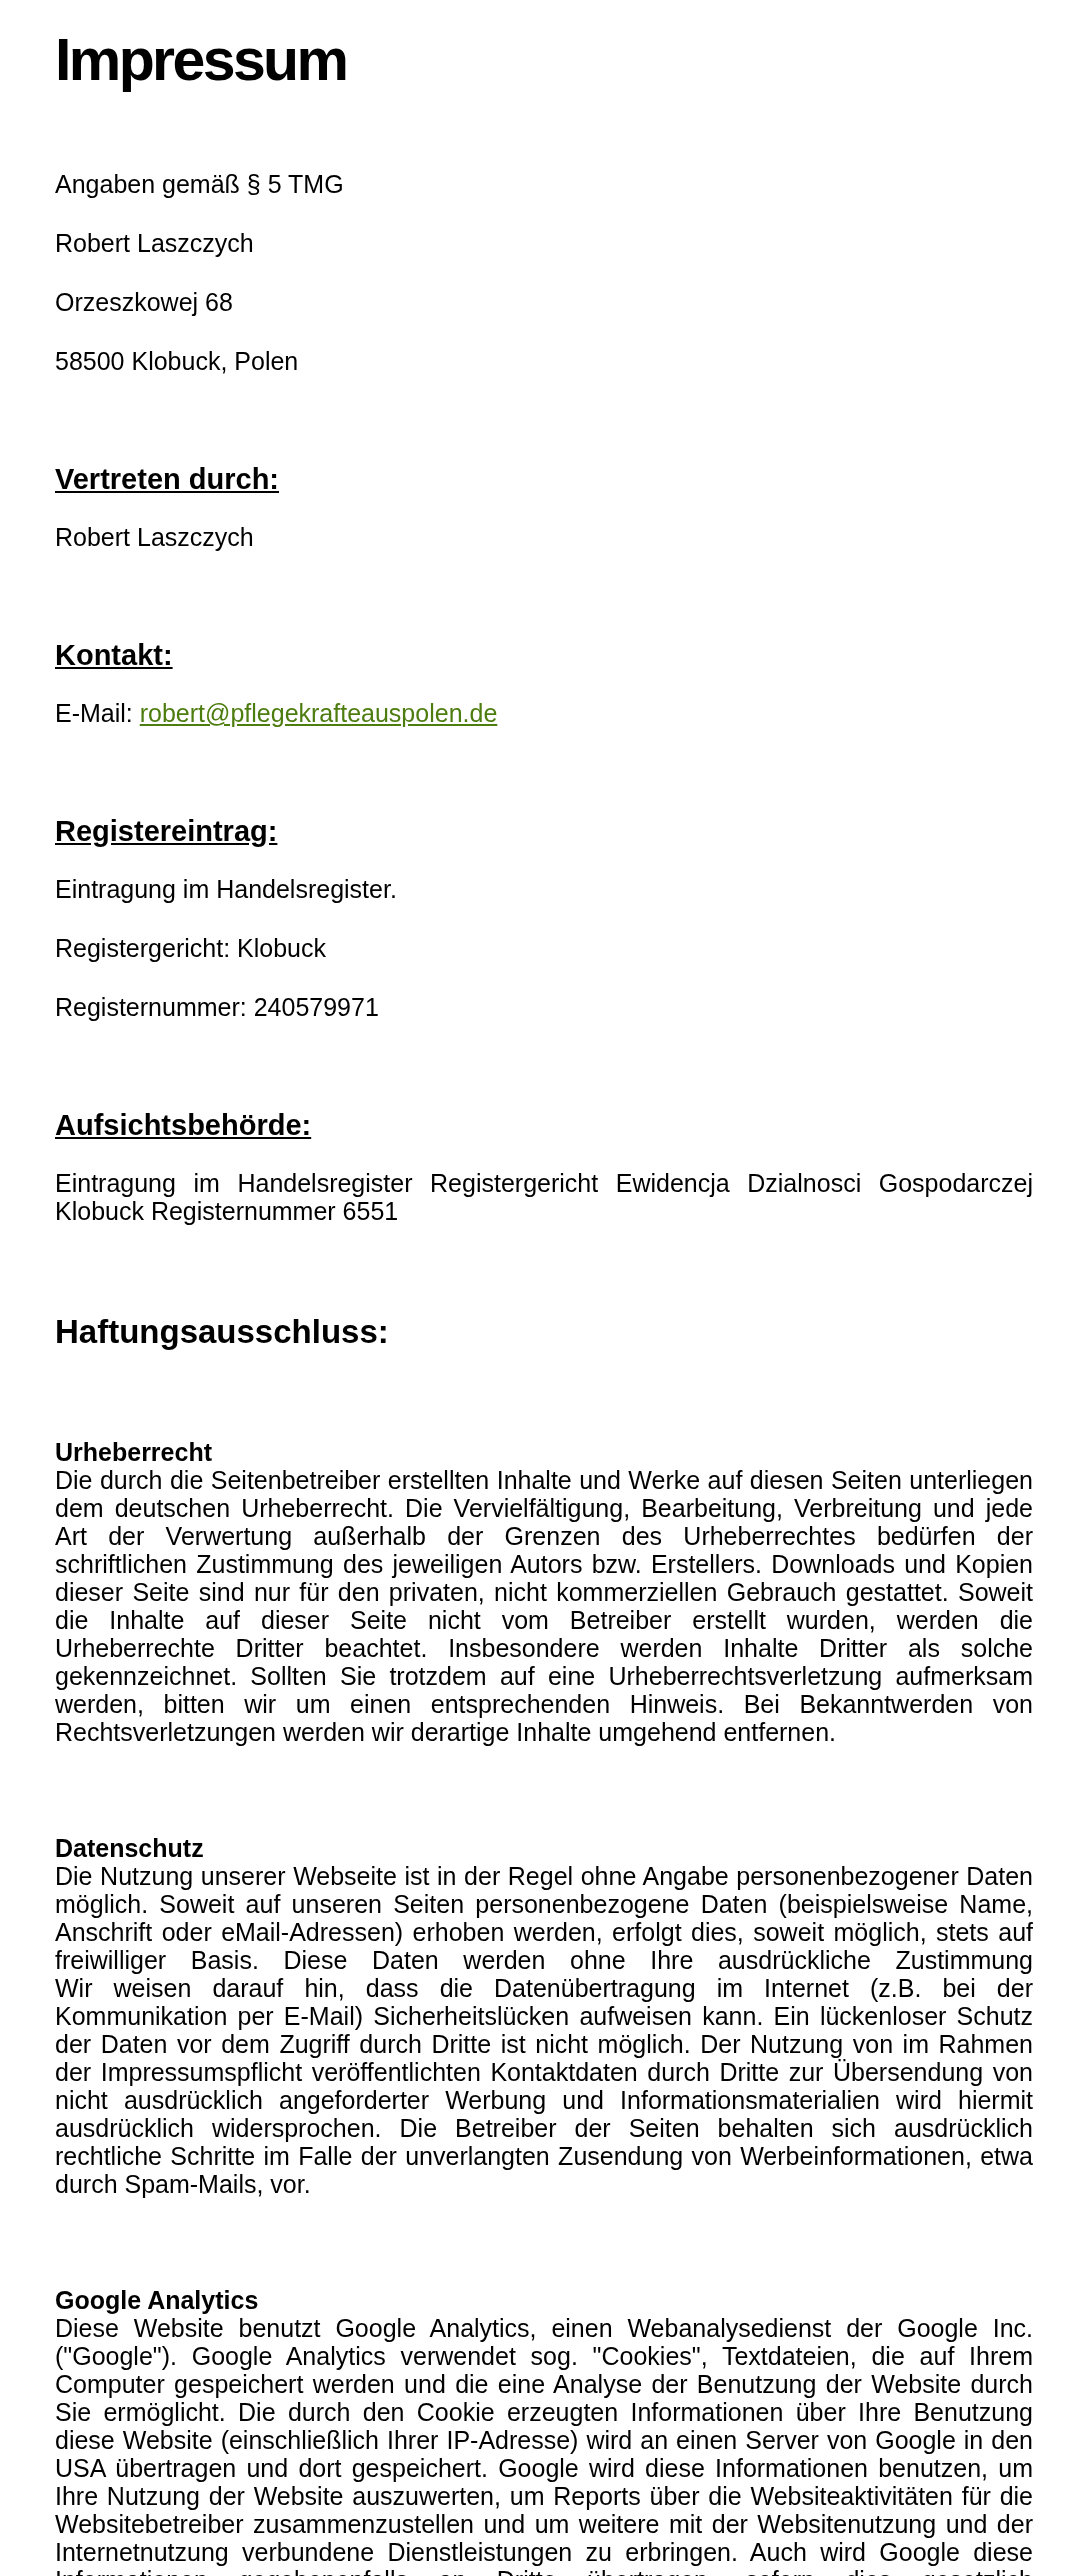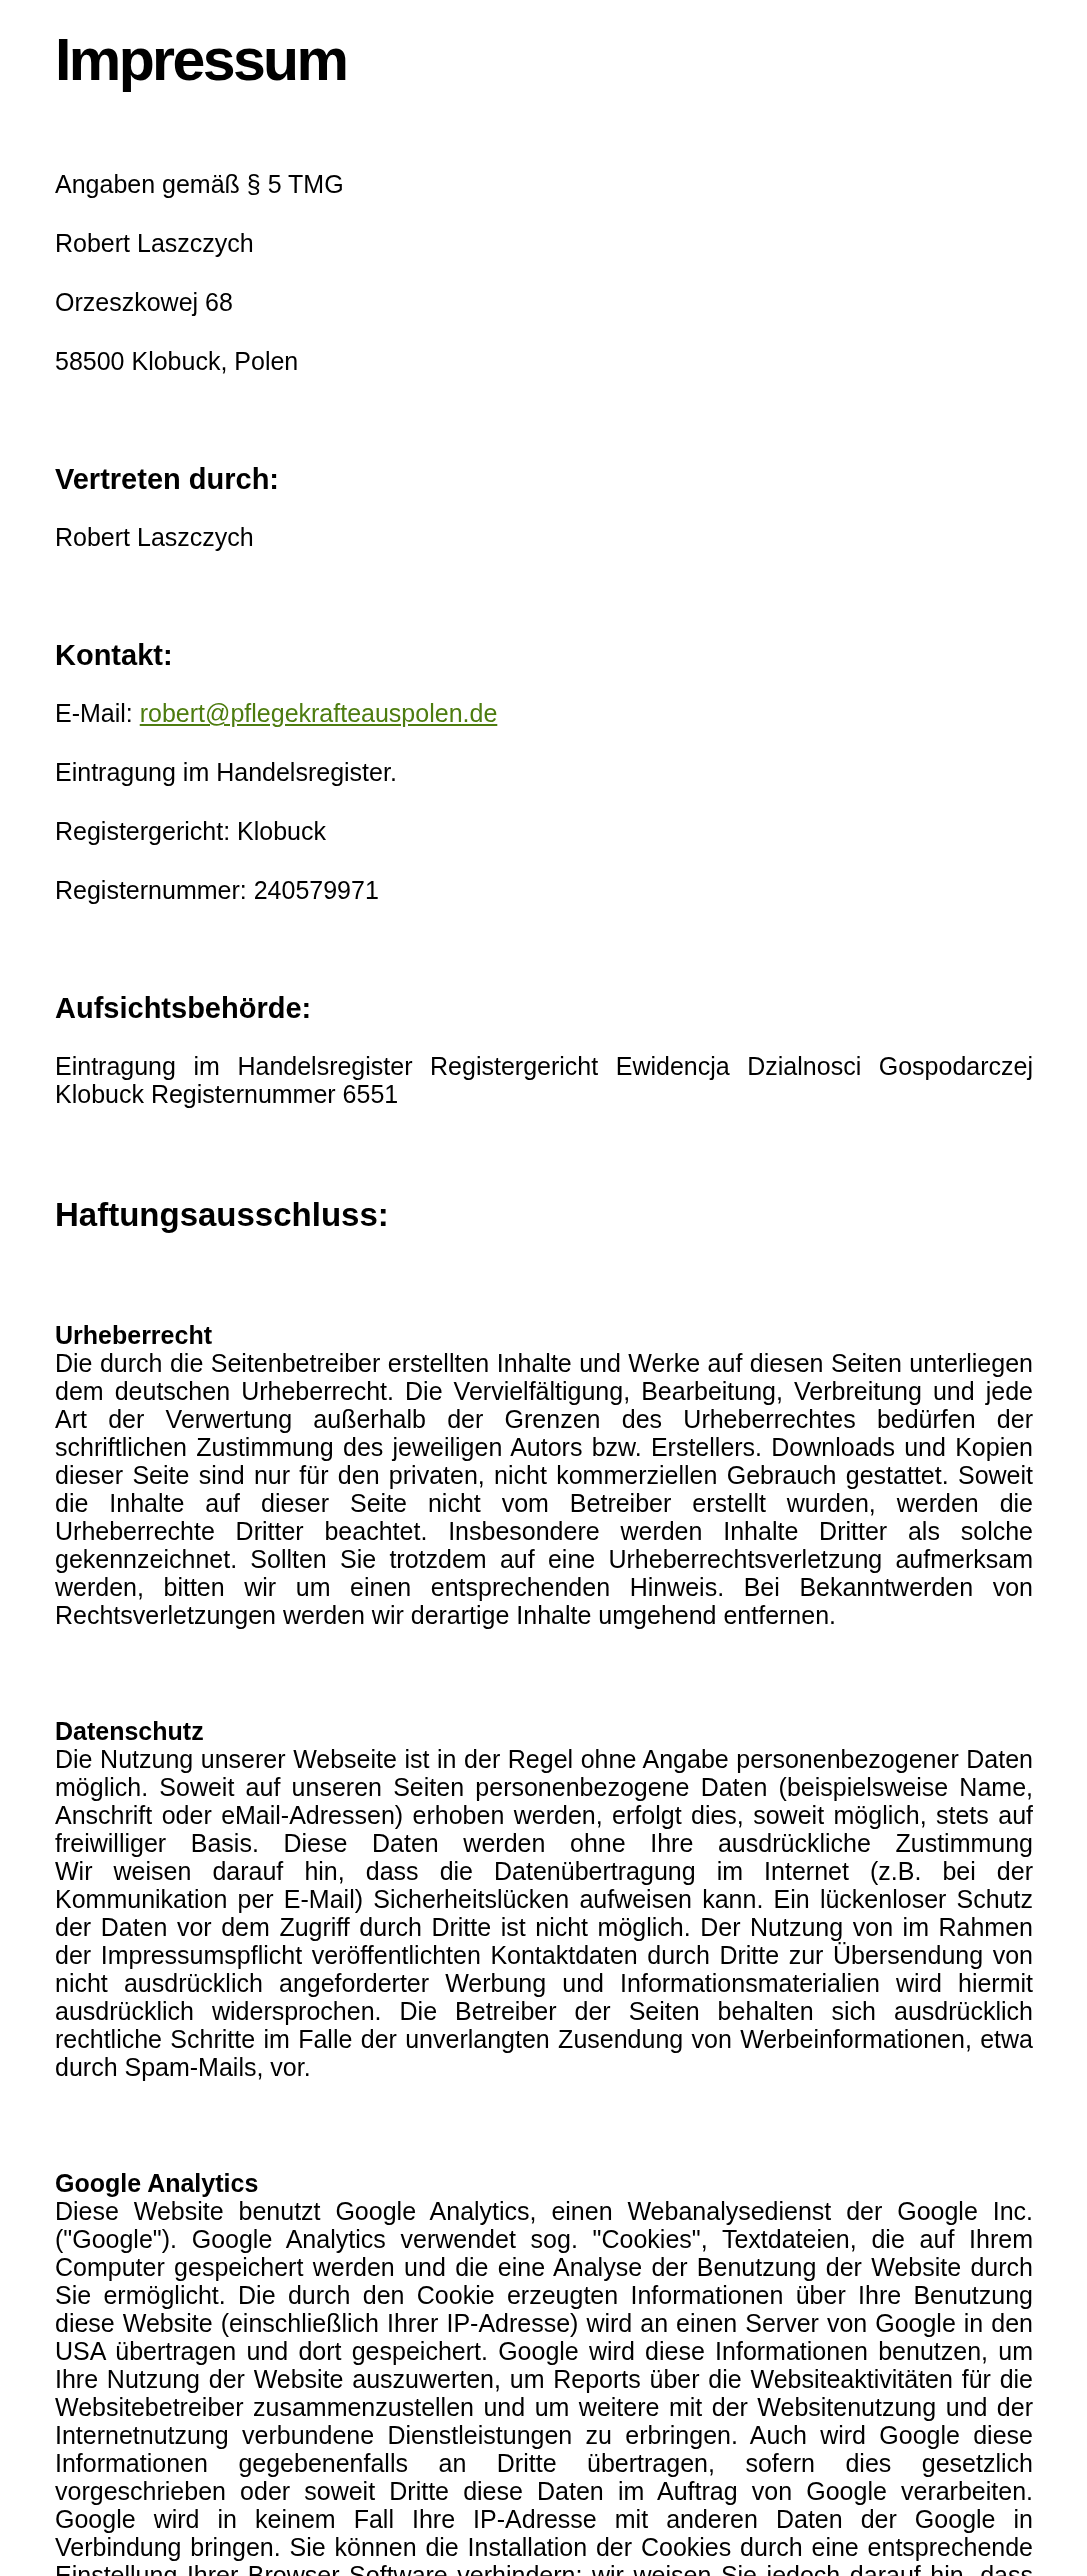--- a/index.html
+++ b/index.html
@@ -35,20 +35,21 @@
     font-size: 33px;
     line-height: 37px;
     font-weight: bold;
     margin: 88px 0 27px 0;
   }
   h3 {
     font-size: 29px;
     line-height: 32px;
     font-weight: bold;
     margin: 88px 0 28px 0;
+    text-decoration: underline;
   }
   p {
     margin: 0 0 31px 0;
     overflow-wrap: break-word;
   }
   .just { text-align: justify; }
   .sect { margin-top: 88px; }
   .blk { display: block; }
   .last-just { text-align: justify; text-align-last: justify; }
   a {
@@ -70,20 +71,21 @@
   <p>Robert Laszczych</p>
   <p>Orzeszkowej 68</p>
   <p>58500 Klobuck, Polen</p>
 
   <h3>Vertreten durch:</h3>
   <p>Robert Laszczych</p>
 
   <h3>Kontakt:</h3>
   <p><span>E-Mail: </span><a class="email-link">robert@pflegekrafteauspolen.de</a></p>
 
+  <h3>Registereintrag:</h3>
   <p>Eintragung im Handelsregister.</p>
   <p>Registergericht: Klobuck</p>
   <p>Registernummer: 240579971</p>
 
   <h3>Aufsichtsbehörde:</h3>
   <p class="just">Eintragung im Handelsregister Registergericht Ewidencja Dzialnosci Gospodarczej Klobuck Registernummer 6551</p>
 
   <h2>Haftungsausschluss:</h2>
 
   <p class="just sect">

